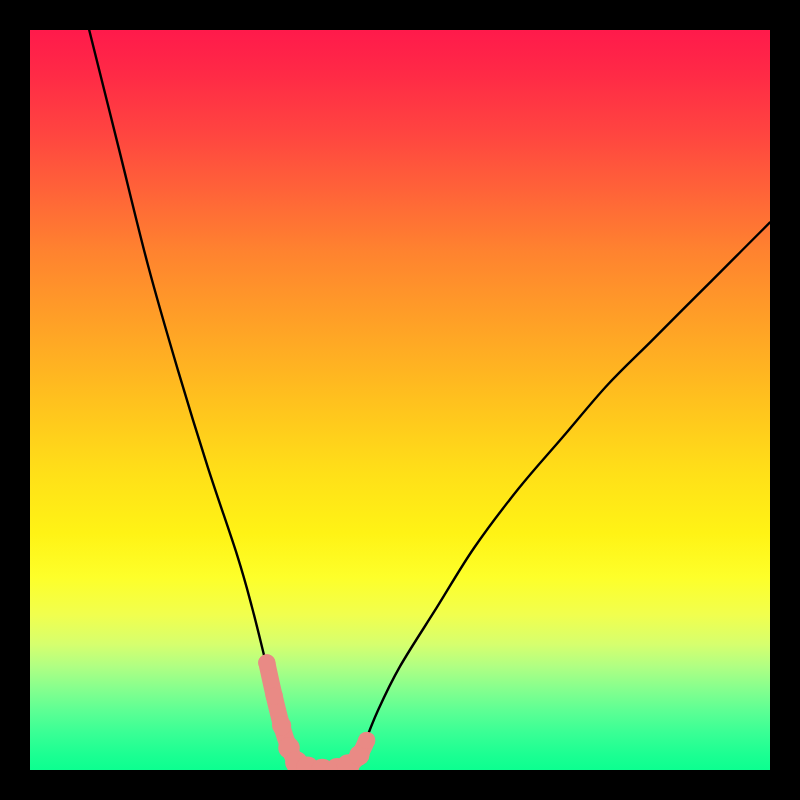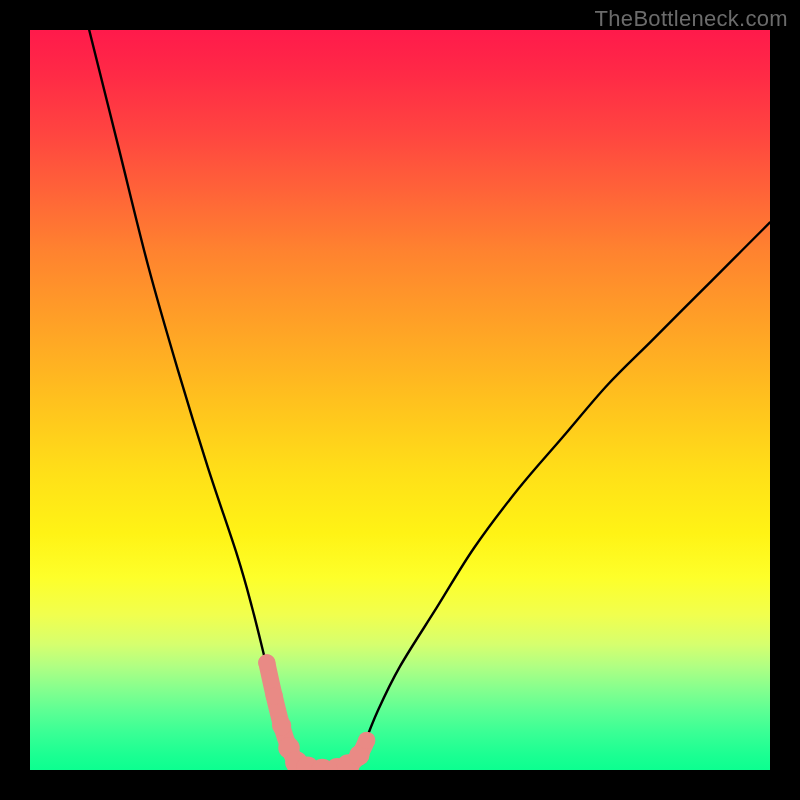--- a/index.html
+++ b/index.html
@@ -61,21 +61,20 @@
     top: 0;
     width: 740px;
     height: 740px;
     pointer-events: none;
   }
 </style>
 </head>
 <body>
 
 <div class="outer">
-  <div class="watermark">TheBottleneck.com</div>
   <div class="plot">
     <svg class="curves" viewBox="0 0 740 740" preserveAspectRatio="none">
       <g id="curve-group">
           <path d="M 59.2 0 C 64.13333333333334 19.73333333333333, 78.93333333333334 78.93333333333331, 88.8 118.39999999999998 C 98.66666666666666 157.86666666666665, 108.53333333333333 199.79999999999995, 118.4 236.79999999999995 C 128.26666666666668 273.79999999999995, 138.13333333333333 307.09999999999997, 148 340.4 C 157.86666666666667 373.7, 167.73333333333332 405.7666666666667, 177.6 436.6 C 187.46666666666667 467.43333333333334, 199.8 501.96666666666664, 207.20000000000002 525.4 C 214.60000000000002 548.8333333333333, 217.06666666666666 558.7, 222 577.2 C 226.93333333333334 595.7, 233.10000000000002 621.6, 236.8 636.4 C 240.5 651.1999999999999, 241.73333333333335 656.1333333333333, 244.20000000000002 666 C 246.66666666666669 675.8666666666667, 249.13333333333335 686.9666666666667, 251.60000000000002 695.6 C 254.0666666666667 704.2333333333333, 256.53333333333336 710.4, 259 717.8 C 261.46666666666664 725.1999999999999, 265.16666666666663 736.3, 266.4 740" fill="none" stroke="#000000" stroke-width="2.4" stroke-linecap="round"></path>
           <path d="M 325.6 740 C 326.83333333333337 736.3, 329.3 727.6666666666666, 333 717.8 C 336.7 707.9333333333333, 341.63333333333327 694.3666666666666, 347.79999999999995 680.8 C 353.96666666666664 667.2333333333333, 360.1333333333333 653.6666666666666, 370 636.4 C 379.8666666666667 619.1333333333333, 394.66666666666674 596.9333333333334, 407.00000000000006 577.2 C 419.33333333333337 557.4666666666667, 430.43333333333334 537.7333333333333, 444 518 C 457.56666666666666 498.26666666666665, 473.6 477.3, 488.40000000000003 458.8 C 503.20000000000005 440.3, 518 424.26666666666665, 532.8 407 C 547.5999999999999 389.73333333333335, 562.4000000000001 371.23333333333335, 577.2 355.2 C 592 339.16666666666663, 606.8000000000001 325.6, 621.6 310.8 C 636.4 296, 651.2 281.2, 666 266.4 C 680.8 251.59999999999997, 698.0666666666666 234.33333333333334, 710.4 222 C 722.7333333333333 209.66666666666666, 735.0666666666666 197.33333333333331, 740 192.39999999999998" fill="none" stroke="#000000" stroke-width="2.4" stroke-linecap="round"></path>
           <path d="M 266.4 740 C 276.26666666666665 740, 315.73333333333335 740, 325.6 740" fill="none" stroke="#000000" stroke-width="2.4" stroke-linecap="round"></path>
         </g>
       <g id="marker-group">
           <path d="M 236.8 632.7 C 238.03333333333336 638.25, 241.73333333333335 655.5166666666667, 244.20000000000002 666 C 246.66666666666669 676.4833333333333, 249.13333333333335 686.9666666666667, 251.60000000000002 695.6 C 254.0666666666667 704.2333333333333, 256.53333333333336 711.6333333333333, 259 717.8 C 261.46666666666664 723.9666666666666, 263.31666666666666 729.27, 266.4 732.6 C 269.4833333333333 735.9300000000001, 273.18333333333334 736.5466666666666, 277.5 737.78 C 281.81666666666666 739.0133333333333, 287.3666666666667 739.7533333333333, 292.3 740 C 297.23333333333335 740.2466666666667, 302.7833333333333 740, 307.09999999999997 739.26 C 311.41666666666663 738.52, 314.5 737.9033333333333, 318.2 735.56 C 321.9 733.2166666666666, 326.2166666666667 729.3933333333334, 329.3 725.2 C 332.3833333333333 721.0066666666667, 335.46666666666664 712.8666666666667, 336.7 710.4" fill="none" stroke="#e98a85" stroke-width="17" stroke-linecap="round" stroke-linejoin="round"></path>
           <circle cx="236.8" cy="632.7" r="8.55" fill="#e98a85"></circle>

